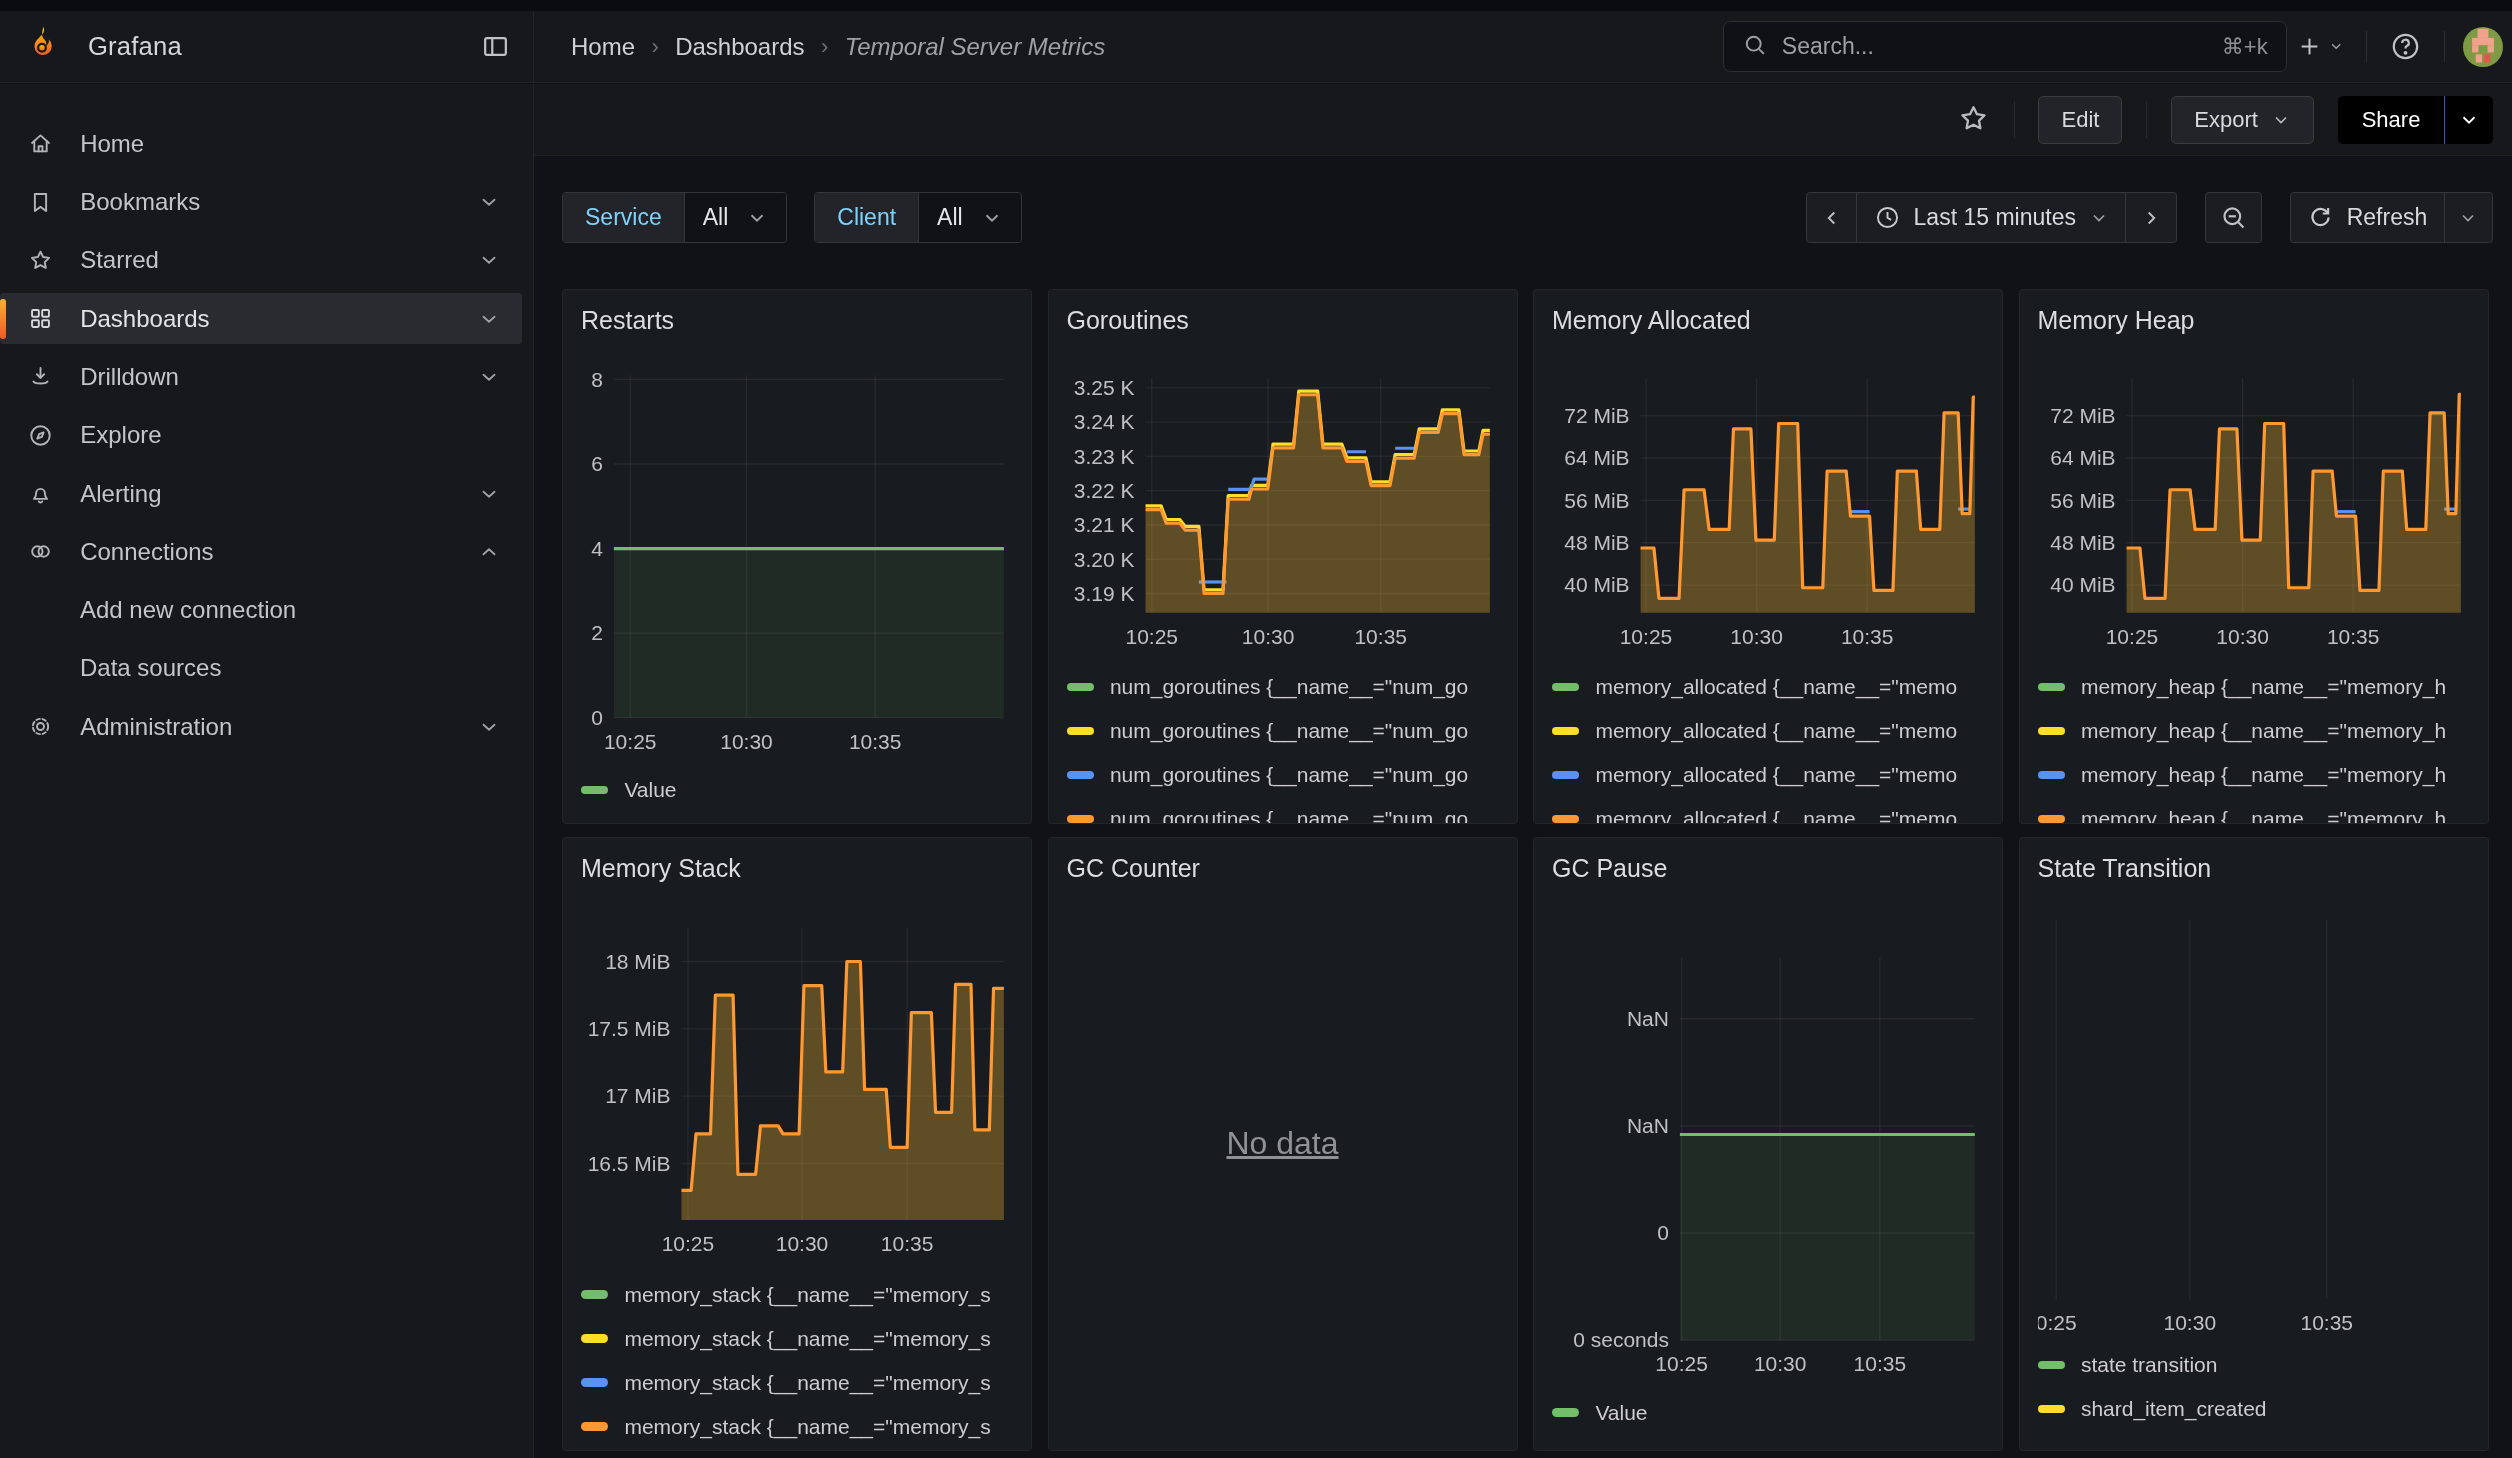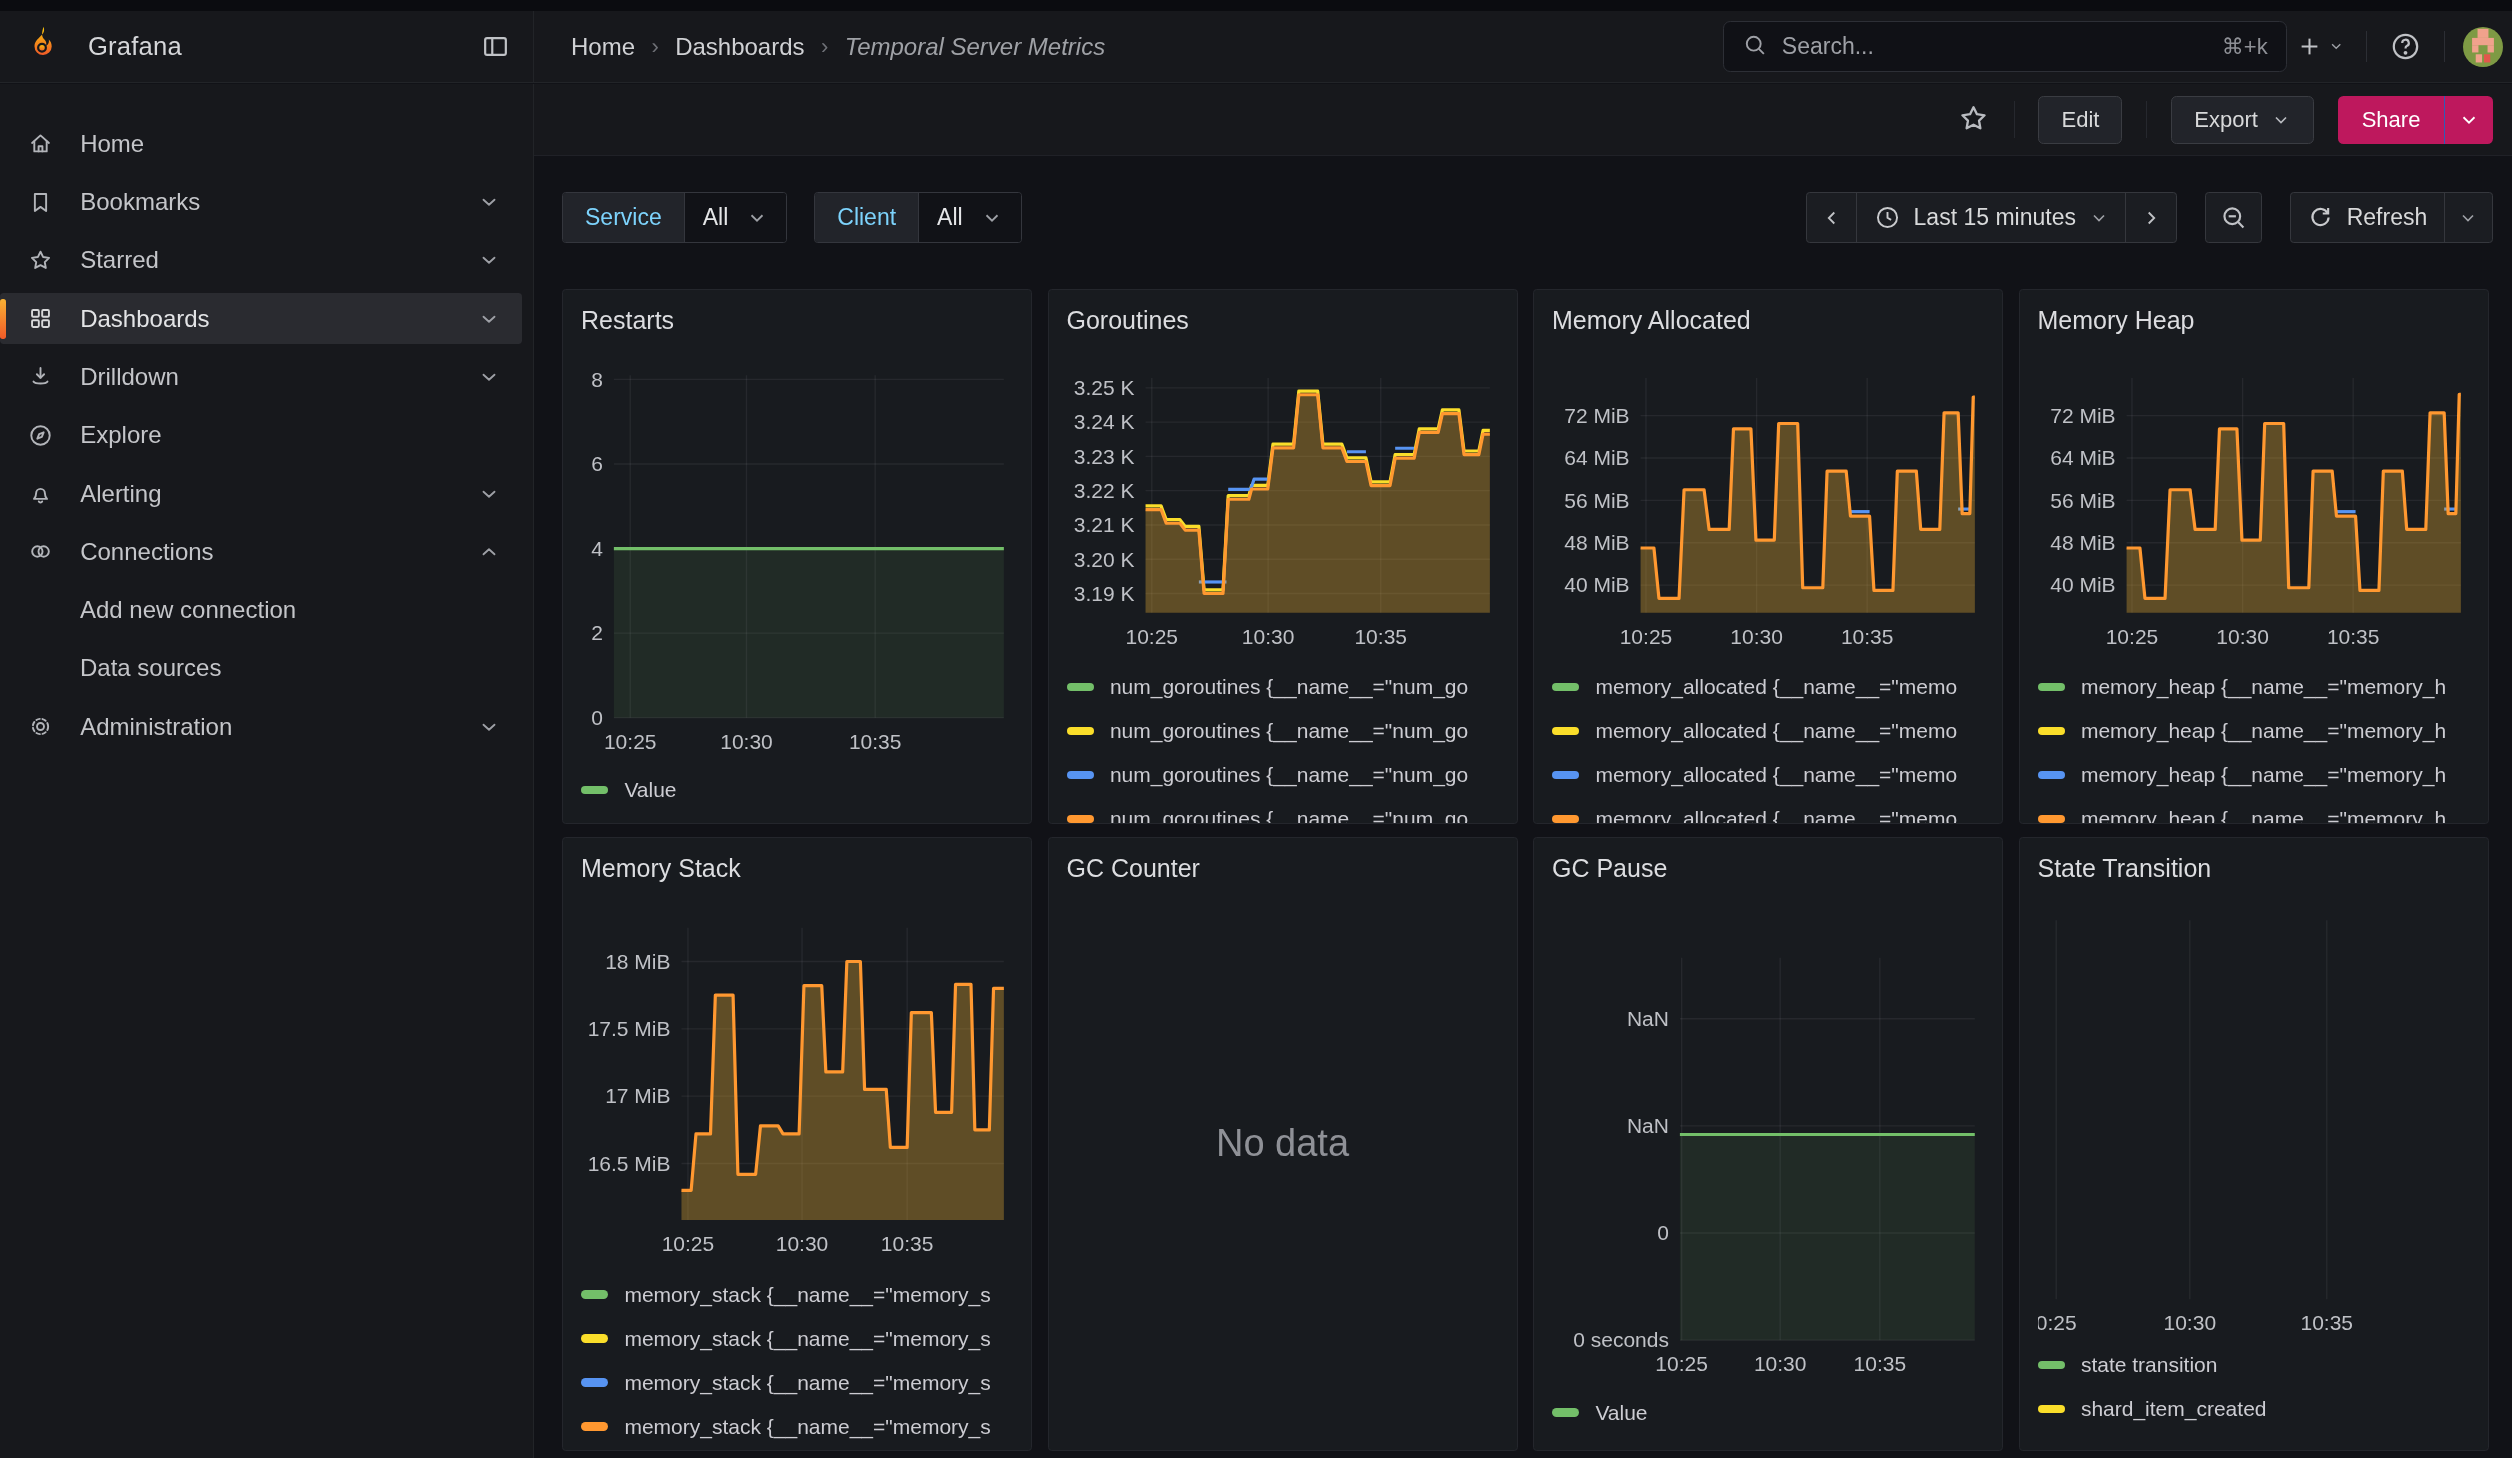--- a/index.html
+++ b/index.html
@@ -46,21 +46,21 @@
   .side-item.sub .s-label { margin-left:0; }
 
   
   .dash-header { position:absolute; left:534px; top:84px; right:0; height:72px; background:#17181c;
                  border-bottom:0.9px solid #202127; display:flex; align-items:center; justify-content:flex-end;
                  padding-right:19px; gap:24px; }
   .hdr-div { width:0.9px; height:37px; background:#26282e; }
   .btn { height:48px; border-radius:5.5px; display:flex; align-items:center; font-size:22px; color:#d8d9da;
          background:#22242a; border:0.9px solid #3a3c42; padding:0 22px; gap:12.8px; cursor:pointer; }
   .btn-share { display:flex; height:48px; border-radius:5.5px; overflow:hidden; cursor:pointer; }
-  .btn-share .seg { background:#be185d; color:#ffffff; font-size:22px; font-weight:500;
+  .btn-share .seg { background:#000000; color:#ffffff; font-size:22px; font-weight:500;
                     display:flex; align-items:center; padding:0 24px; }
   .btn-share .seg.chev { padding:0 12.8px; border-left:0.9px solid #2f5cb8; }
 
   
   .content { position:absolute; left:534px; top:157px; right:0; bottom:0; background:#111217; }
   .filter-row { position:absolute; top:35px; left:28px; right:19px; height:51px; display:flex; align-items:center; }
   .filter-group { display:flex; height:51px; border:0.9px solid #34363d; border-radius:3.7px; overflow:hidden; margin-right:27px; }
   .filter-group .f-label { background:#22242a; color:#7dd3fc; font-size:23px; display:flex; align-items:center; padding:0 22px; }
   .filter-group .f-value { background:#111217; border-left:0.9px solid #34363d; color:#e5e6e8; font-size:23px; font-weight:500;
                            display:flex; align-items:center; gap:18px; padding:0 18px; cursor:pointer; }
@@ -78,21 +78,21 @@
                 grid-template-columns:repeat(4,470px); grid-template-rows:535px 614px; gap:12.8px 15.5px; }
   .panel { position:relative; background:#181b1f; border:0.9px solid #24262c; border-radius:3.7px;
            padding:0 18px; overflow:hidden; }
   .panel-title { margin-top:16.4px; height:37px; font-size:25px; font-weight:400; color:#dcdde0; cursor:pointer; }
   .chart { display:block; }
   .legend { display:flex; flex-direction:column; }
   .legend-row { display:flex; align-items:center; height:44px; gap:16.4px; cursor:pointer; white-space:nowrap; overflow:hidden; }
   .legend-row .swatch { width:27px; height:8.2px; border-radius:4.6px; flex:none; }
   .legend-row .l-label { font-size:21px; color:#ccccd2; }
   .no-data { position:absolute; inset:0; display:flex; align-items:center; justify-content:center;
-             font-size:38px; color:#8f9197; }
+             font-size:32px; color:#8f9197;text-decoration:underline; }
   .tick-text { font-size:23px; fill:#bfc1c6; }
   .grid-line { stroke:#c9d1d9; stroke-opacity:0.08; stroke-width:1.5; }
 </style>
 </head>
 <body>
 
 <div id="app">
 
   <div class="top-strip"></div>
 

